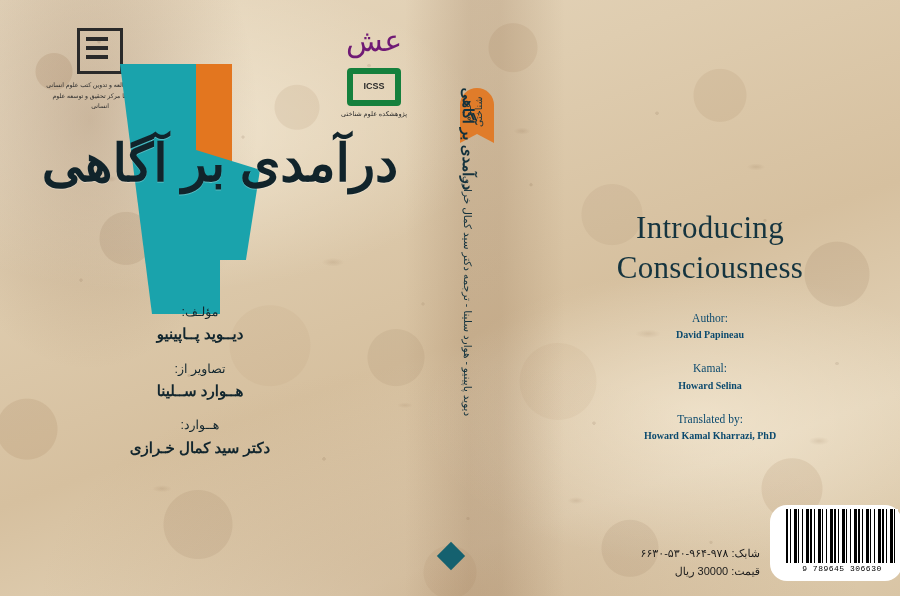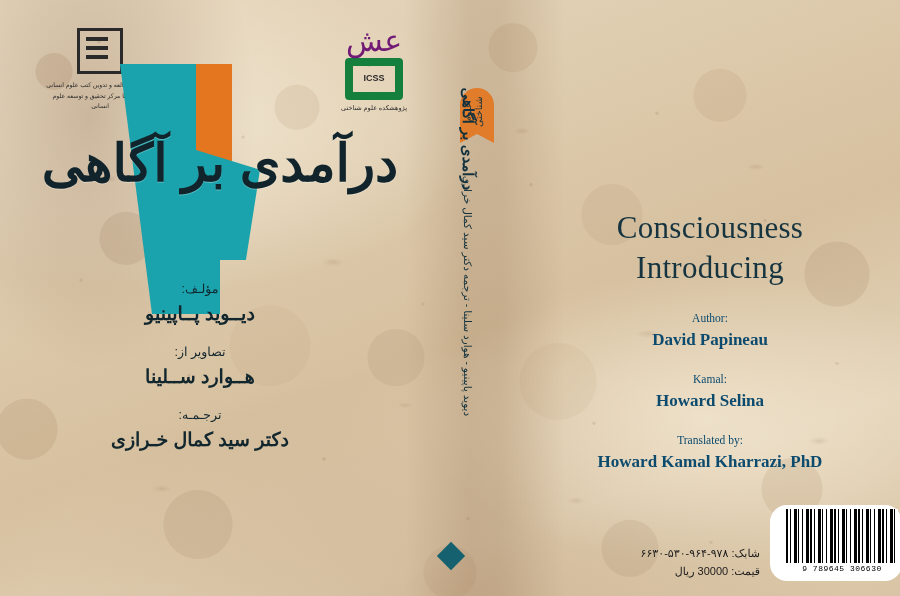--- a/index.html
+++ b/index.html
@@ -121,21 +121,21 @@
     text-align: center;
     color: #0c4a6e;
     font-family: Liberation Serif, serif;
   }
   .credits-en .role {
     font-size: 11.5px;
     margin: 0;
     line-height: 1.5;
   }
   .credits-en .name {
-    font-size: 17px;
+    font-size: 10px;
     font-weight: bold;
     margin: 0 0 18px 0;
     line-height: 1.5;
   }
 
   
   .spine {
     position: absolute;
     left: 432px; top: 0; width: 72px; height: 596px;
   }
@@ -221,22 +221,22 @@
   }
   .logo-icss .glyph {
     font-family: "Liberation Sans", sans-serif;
     color: #701a75;
     font-size: 30px;
     line-height: 1;
     letter-spacing: -2px;
   }
   .logo-icss .badge {
     width: 42px; height: 26px;
-    margin: 2px auto 4px auto;
-    border: 8px solid #15803d;
+    margin: 12px auto 4px auto;
+    border: 6px solid #15803d;
     border-radius: 4px;
     font-family: "Liberation Sans", sans-serif;
     font-size: 9px;
     font-weight: bold;
     color: #2b2b2b;
     line-height: 24px;
   }
   .logo-icss .cap {
     font-family: "Liberation Sans", sans-serif;
     font-size: 6.5px;
@@ -273,35 +273,35 @@
     color: #11242b;
     font-family: "Liberation Sans", sans-serif;
     font-size: 52px;
     font-weight: bold;
     direction: rtl;
     line-height: 1.35;
     text-shadow: 0 1px 0 rgba(255,255,255,0.25);
   }
   .credits-fa {
     position: absolute;
-    left: 20px; top: 280px;
+    left: 20px; top: 303px;
     width: 360px;
     text-align: center;
     color: #12262e;
     font-family: "Liberation Sans", sans-serif;
     direction: rtl;
   }
   .credits-fa .role {
     font-size: 12.5px;
     letter-spacing: 3px;
     margin: 0;
     line-height: 1.55;
   }
   .credits-fa .name {
-    font-size: 19px;
+    font-size: 15px;
     font-weight: bold;
     letter-spacing: 1.5px;
     margin: 0 0 14px 0;
     line-height: 1.55;
   }
 
   
   .diamond {
     position: absolute;
     left: 441px; top: 546px;
@@ -376,36 +376,36 @@
     <div class="art-orange"></div>
     <div class="art-teal2"></div>
 
     <div class="title-fa">درآمدی بر آگاهی</div>
 
     <div class="credits-fa">
       <p class="role">مؤلـف:</p>
       <p class="name">دیــوید پــاپینیو</p>
       <p class="role">تصاویر از:</p>
       <p class="name">هــوارد ســلینا</p>
-      <p class="role">ترجـمـه:</p>
+      <p class="role">هــوارد:</p>
       <p class="name">دکتر سید کمال خـرازی</p>
     </div>
   </div>
 
   <div class="spine">
     <div class="spine-badge"></div>
     <div class="spine-badge-text">علوم شناختی</div>
     <div class="spine-text spine-title">درآمدی بر آگاهی</div>
     <div class="spine-text spine-authors">دیوید پاپینیو - هوارد سلینا - ترجمه دکتر سید کمال خرازی</div>
   </div>
 
   <div class="front-panel">
     <div class="title-en">
+      <div>Introducing</div>
       <div>Consciousness</div>
-      <div>Introducing</div>
     </div>
 
     <div class="credits-en">
       <p class="role">Author:</p>
       <p class="name">David Papineau</p>
       <p class="role">Kamal:</p>
       <p class="name">Howard Selina</p>
       <p class="role">Translated by:</p>
       <p class="name">Howard Kamal Kharrazi, PhD</p>
     </div>

